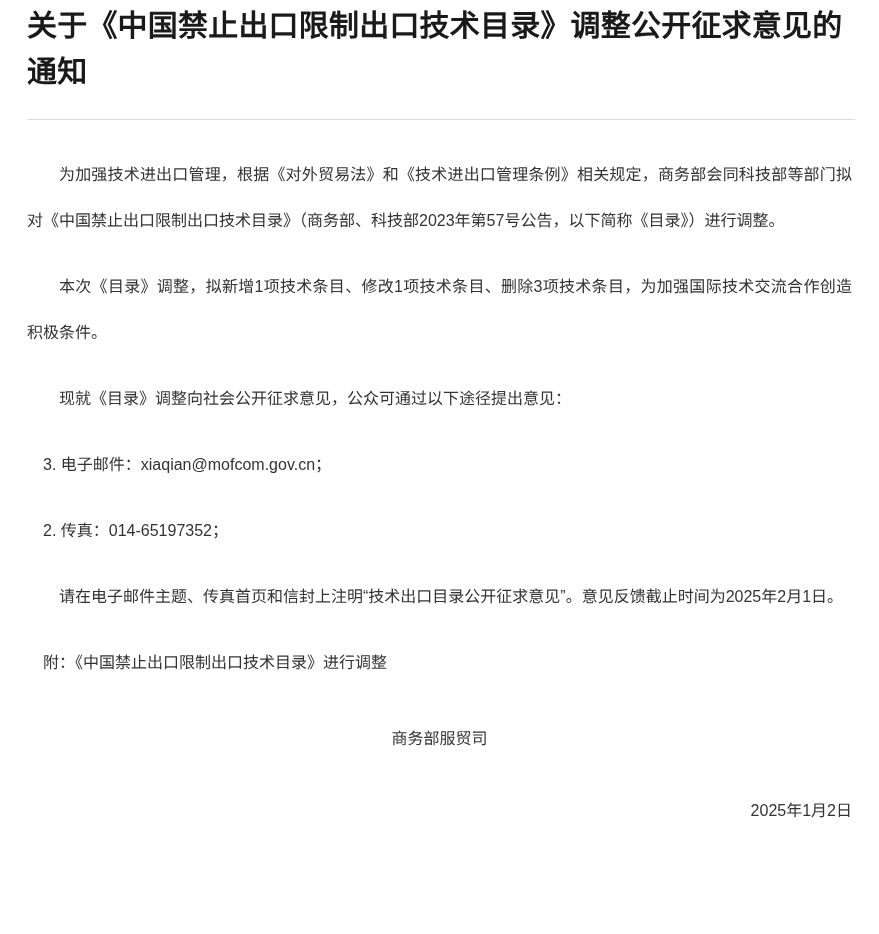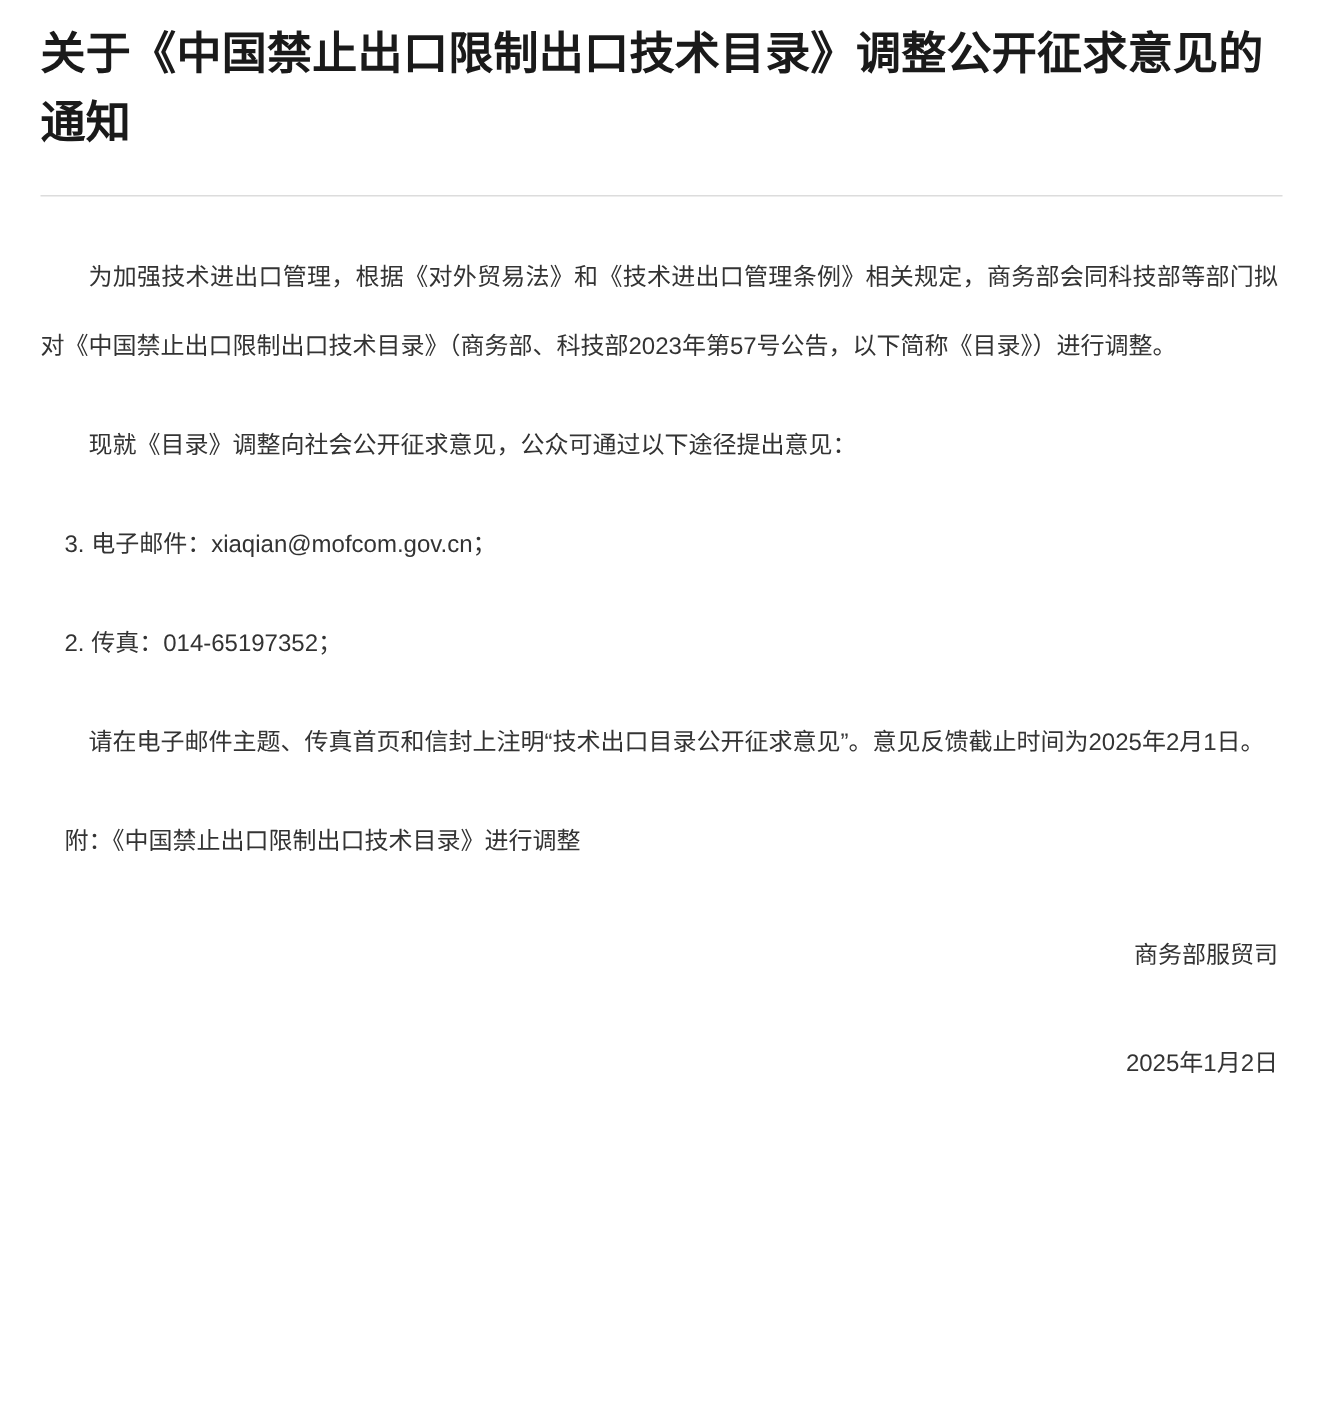--- a/index.html
+++ b/index.html
@@ -15,21 +15,21 @@
     color: #333333;
     overflow: hidden;
   }
   .page {
     box-sizing: border-box;
     width: 879px;
     padding: 0 27px;
   }
   .doc-title {
     margin: 0;
-    padding-top: 14px;
+    padding-top: 3px;
     font-size: 30px;
     font-weight: bold;
     line-height: 46px;
     color: #1a1a1a;
     letter-spacing: 0.2px;
   }
   .title-rule {
     margin-top: 24px;
     margin-bottom: 0;
     height: 1px;
@@ -51,21 +51,21 @@
   p.indent {
     text-indent: 2em;
   }
   p.listitem {
     text-indent: 1em;
   }
   p.attachment {
     text-indent: 1em;
   }
   p.signature {
-    text-align: right;
+    text-align: center;
     text-indent: 0;
     padding-top: 30px;
   }
   p.sig-date {
     text-align: right;
     text-indent: 0;
     padding-top: 26px;
   }
 </style>
 </head>
@@ -74,20 +74,21 @@
 <div class="page">
 
   <h1 class="doc-title">关于《中国禁止出口限制出口技术目录》调整公开征求意见的通知</h1>
 
   <div class="title-rule"></div>
 
   <div class="body-copy">
 
     <p class="para indent">为加强技术进出口管理，根据《对外贸易法》和《技术进出口管理条例》相关规定，商务部会同科技部等部门拟对《中国禁止出口限制出口技术目录》（商务部、科技部2023年第57号公告，以下简称《目录》）进行调整。</p>
 
+    <p class="para indent">本次《目录》调整，拟新增1项技术条目、修改1项技术条目、删除3项技术条目，为加强国际技术交流合作创造积极条件。</p>
 
     <p class="para indent">现就《目录》调整向社会公开征求意见，公众可通过以下途径提出意见：</p>
 
     <p class="para listitem">3. 电子邮件：xiaqian@mofcom.gov.cn；</p>
 
     <p class="para listitem">2. 传真：014-65197352；</p>
 
 
     <p class="para indent">请在电子邮件主题、传真首页和信封上注明“技术出口目录公开征求意见”。意见反馈截止时间为2025年2月1日。</p>
 

